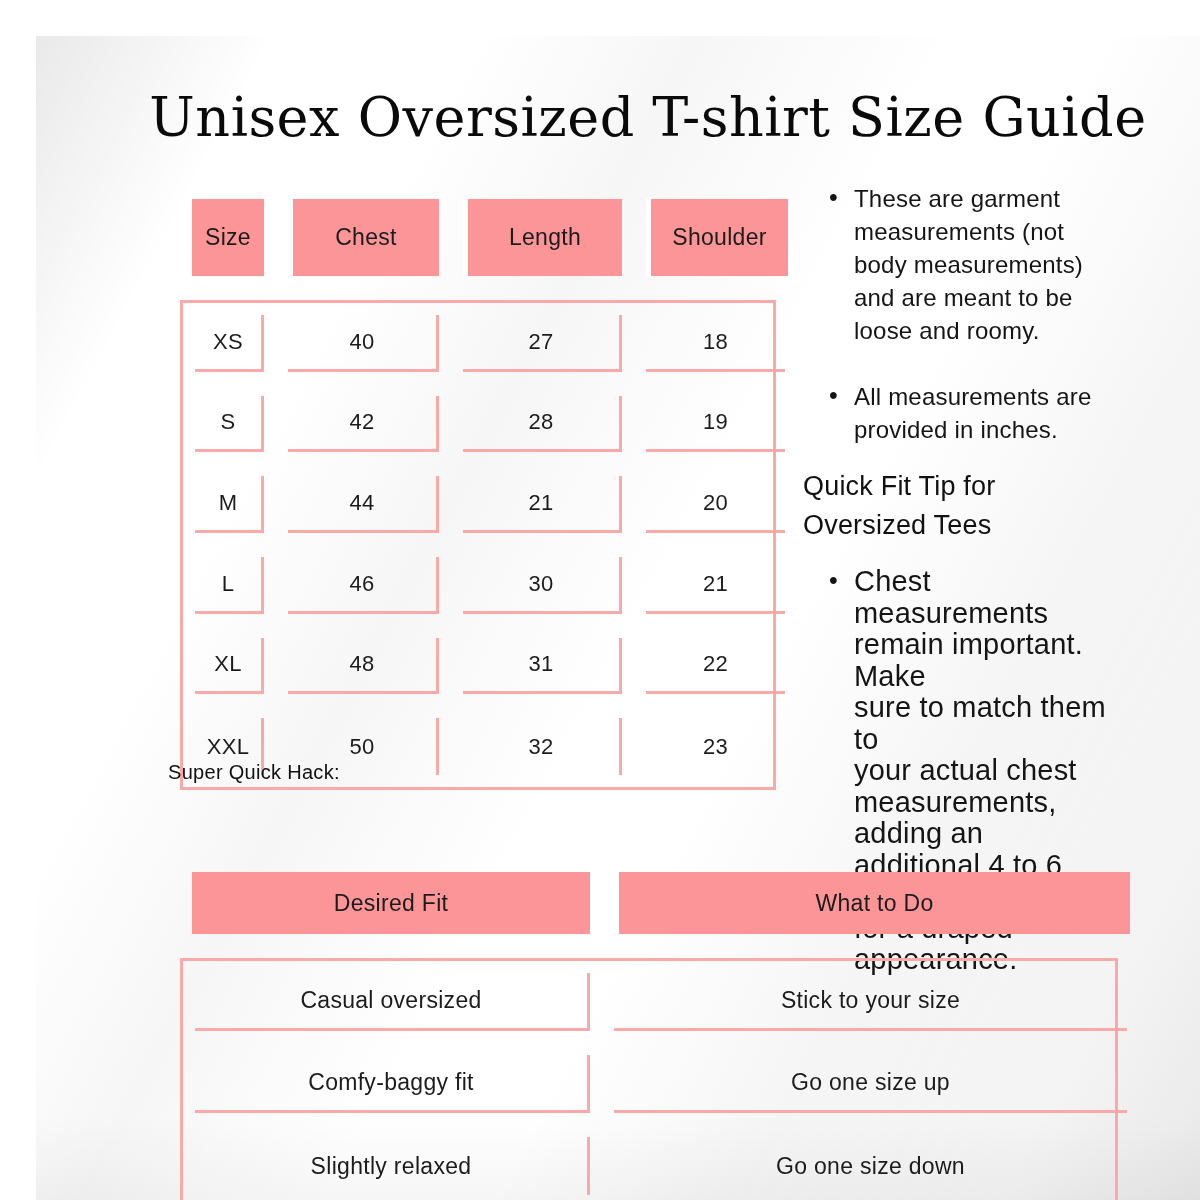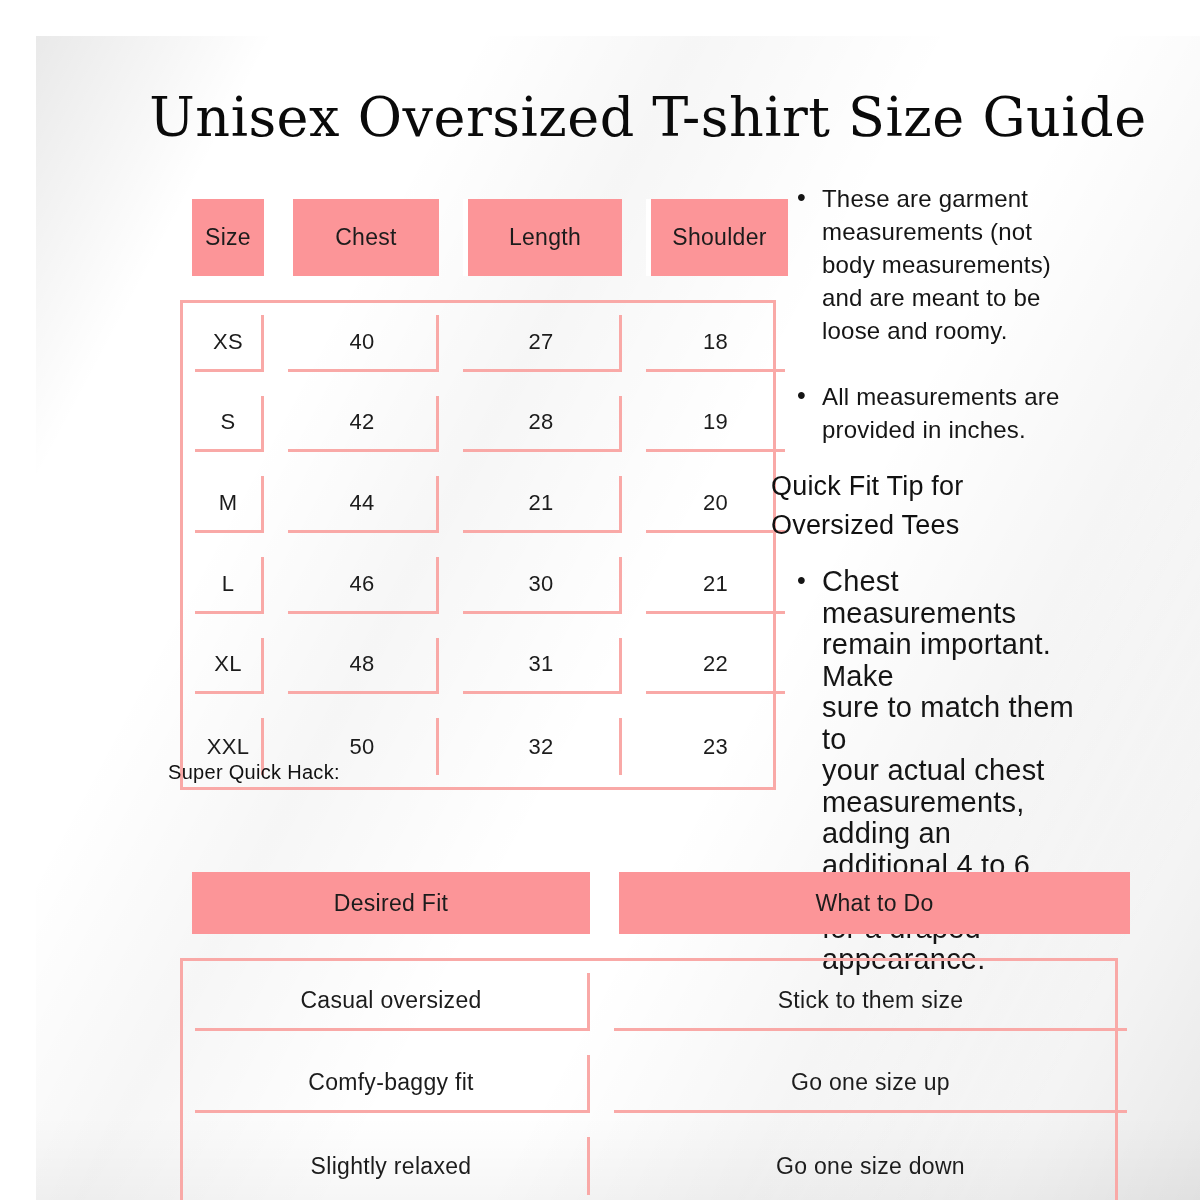--- a/index.html
+++ b/index.html
@@ -55,21 +55,21 @@
   }
   .cell.last-col { border-right: none; }
   .cell.last-row { border-bottom: none; }
 
   
   .size-table { position: absolute; left: 120px; top: 127px; width: 620px; }
   .size-table .thead { grid-template-columns: 96px 175px 183px 166px; height: 101px; text-align: center; }
   .size-table .tbody { grid-template-columns: 93px 175px 183px 163px; height: 490px; }
 
   
-  .notes { position: absolute; left: 723px; top: 122px; width: 334px; }
+  .notes { position: absolute; left: 755px; top: 122px; width: 334px; }
   .bullet-list { list-style: none; }
   .bullet-item {
     position: relative;
     padding-left: 27px;
     font-size: 24px;
     line-height: 33px;
     letter-spacing: 0.2px;
     white-space: pre-line;
     margin-bottom: 33px;
   }
@@ -171,21 +171,21 @@
 
   <h2 class="hack-heading">Super Quick Hack:</h2>
 
   <div class="hack-table">
     <div class="thead">
         <div class="hcell">Desired Fit</div>
         <div class="hcell">What to Do</div>
       </div>
     <div class="tbody">
         <div class="cell">Casual oversized</div>
-        <div class="cell last-col">Stick to them size</div>
+        <div class="cell last-col">Stick to your size</div>
         <div class="cell">Comfy-baggy fit</div>
         <div class="cell last-col">Go one size up</div>
         <div class="cell last-row">Slightly relaxed</div>
         <div class="cell last-col last-row">Go one size down</div>
       </div>
   </div>
 
 </div>
 
 </body></html>

